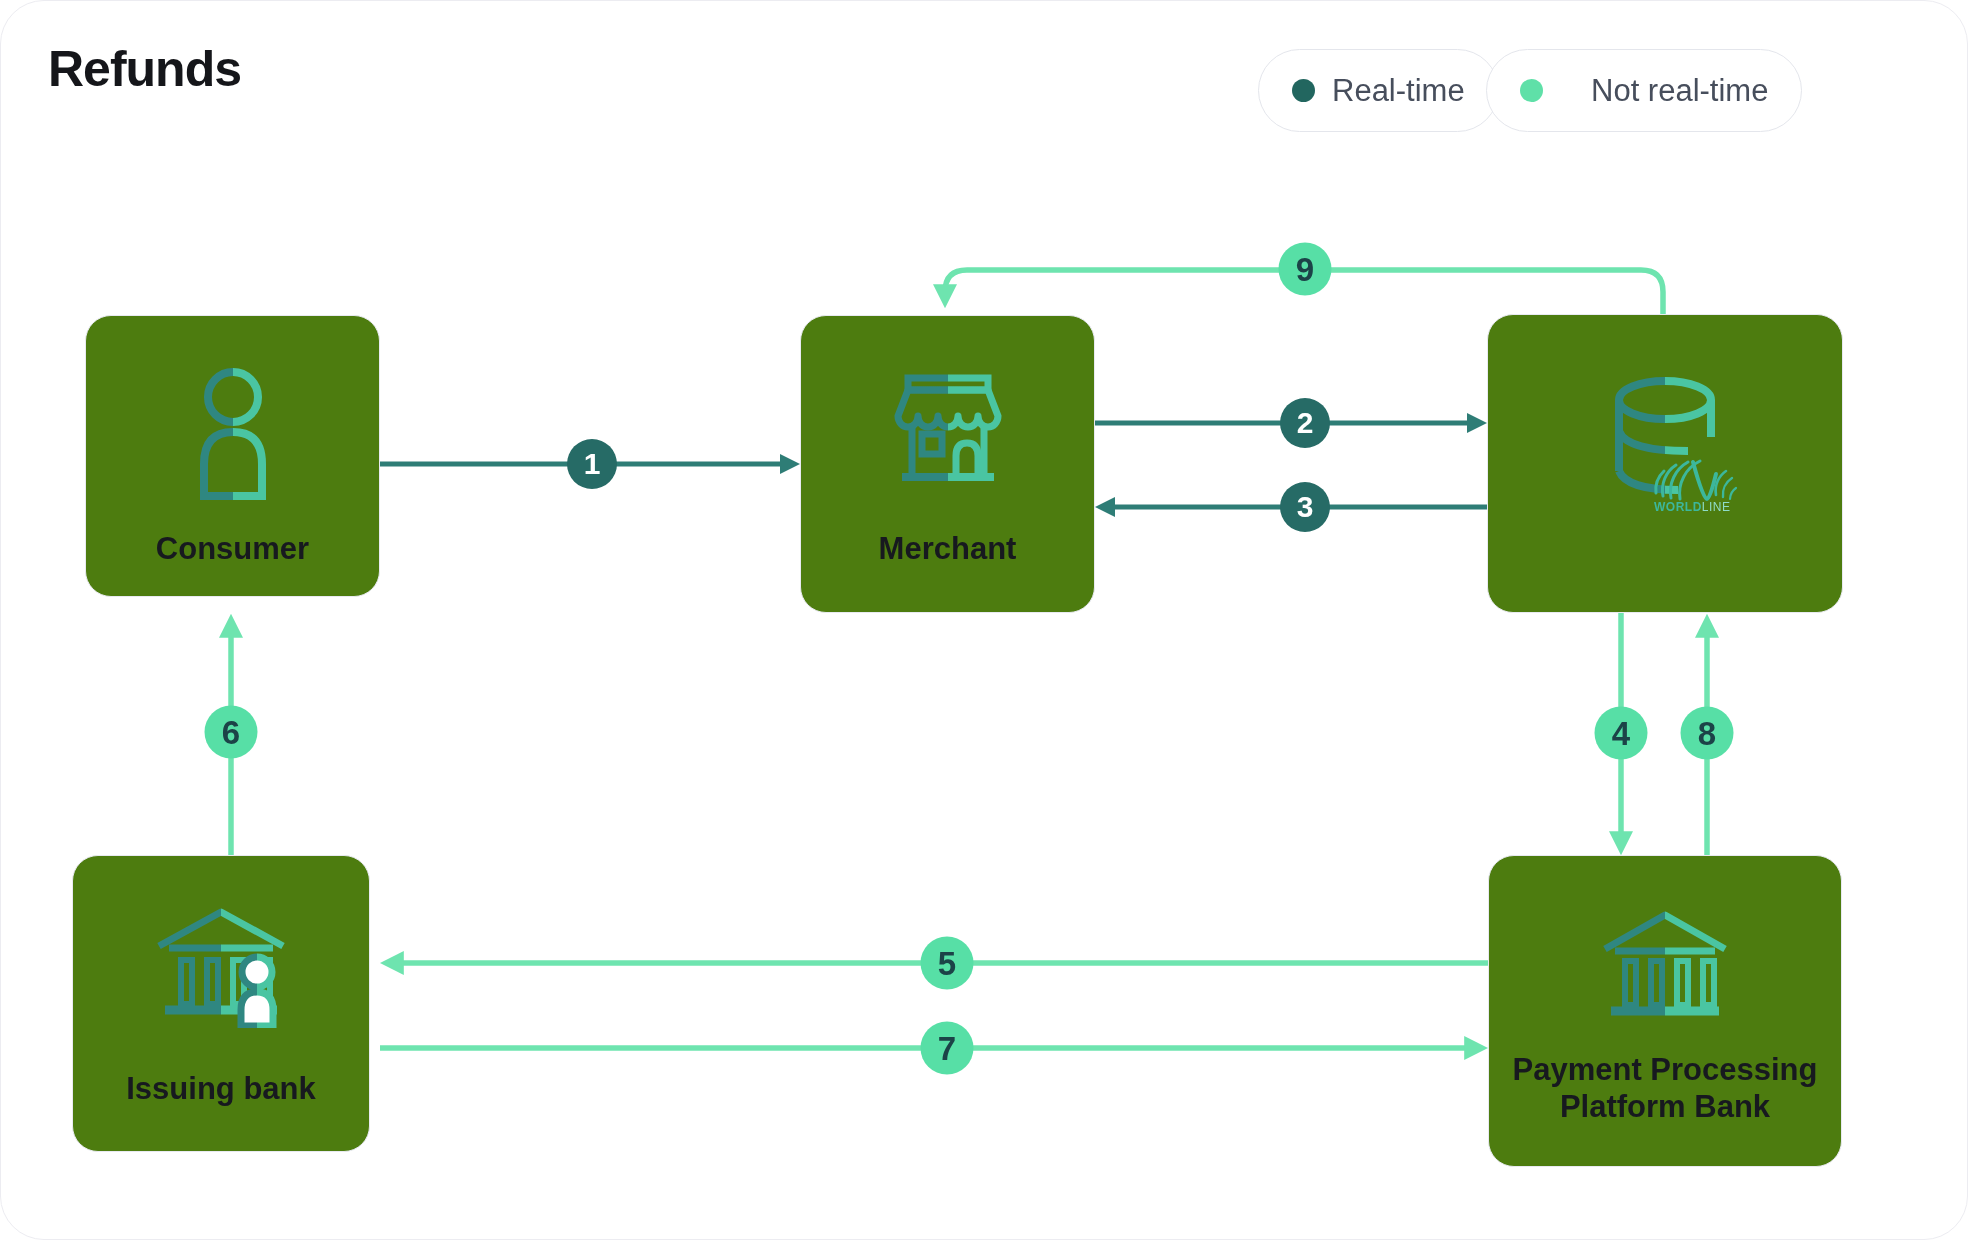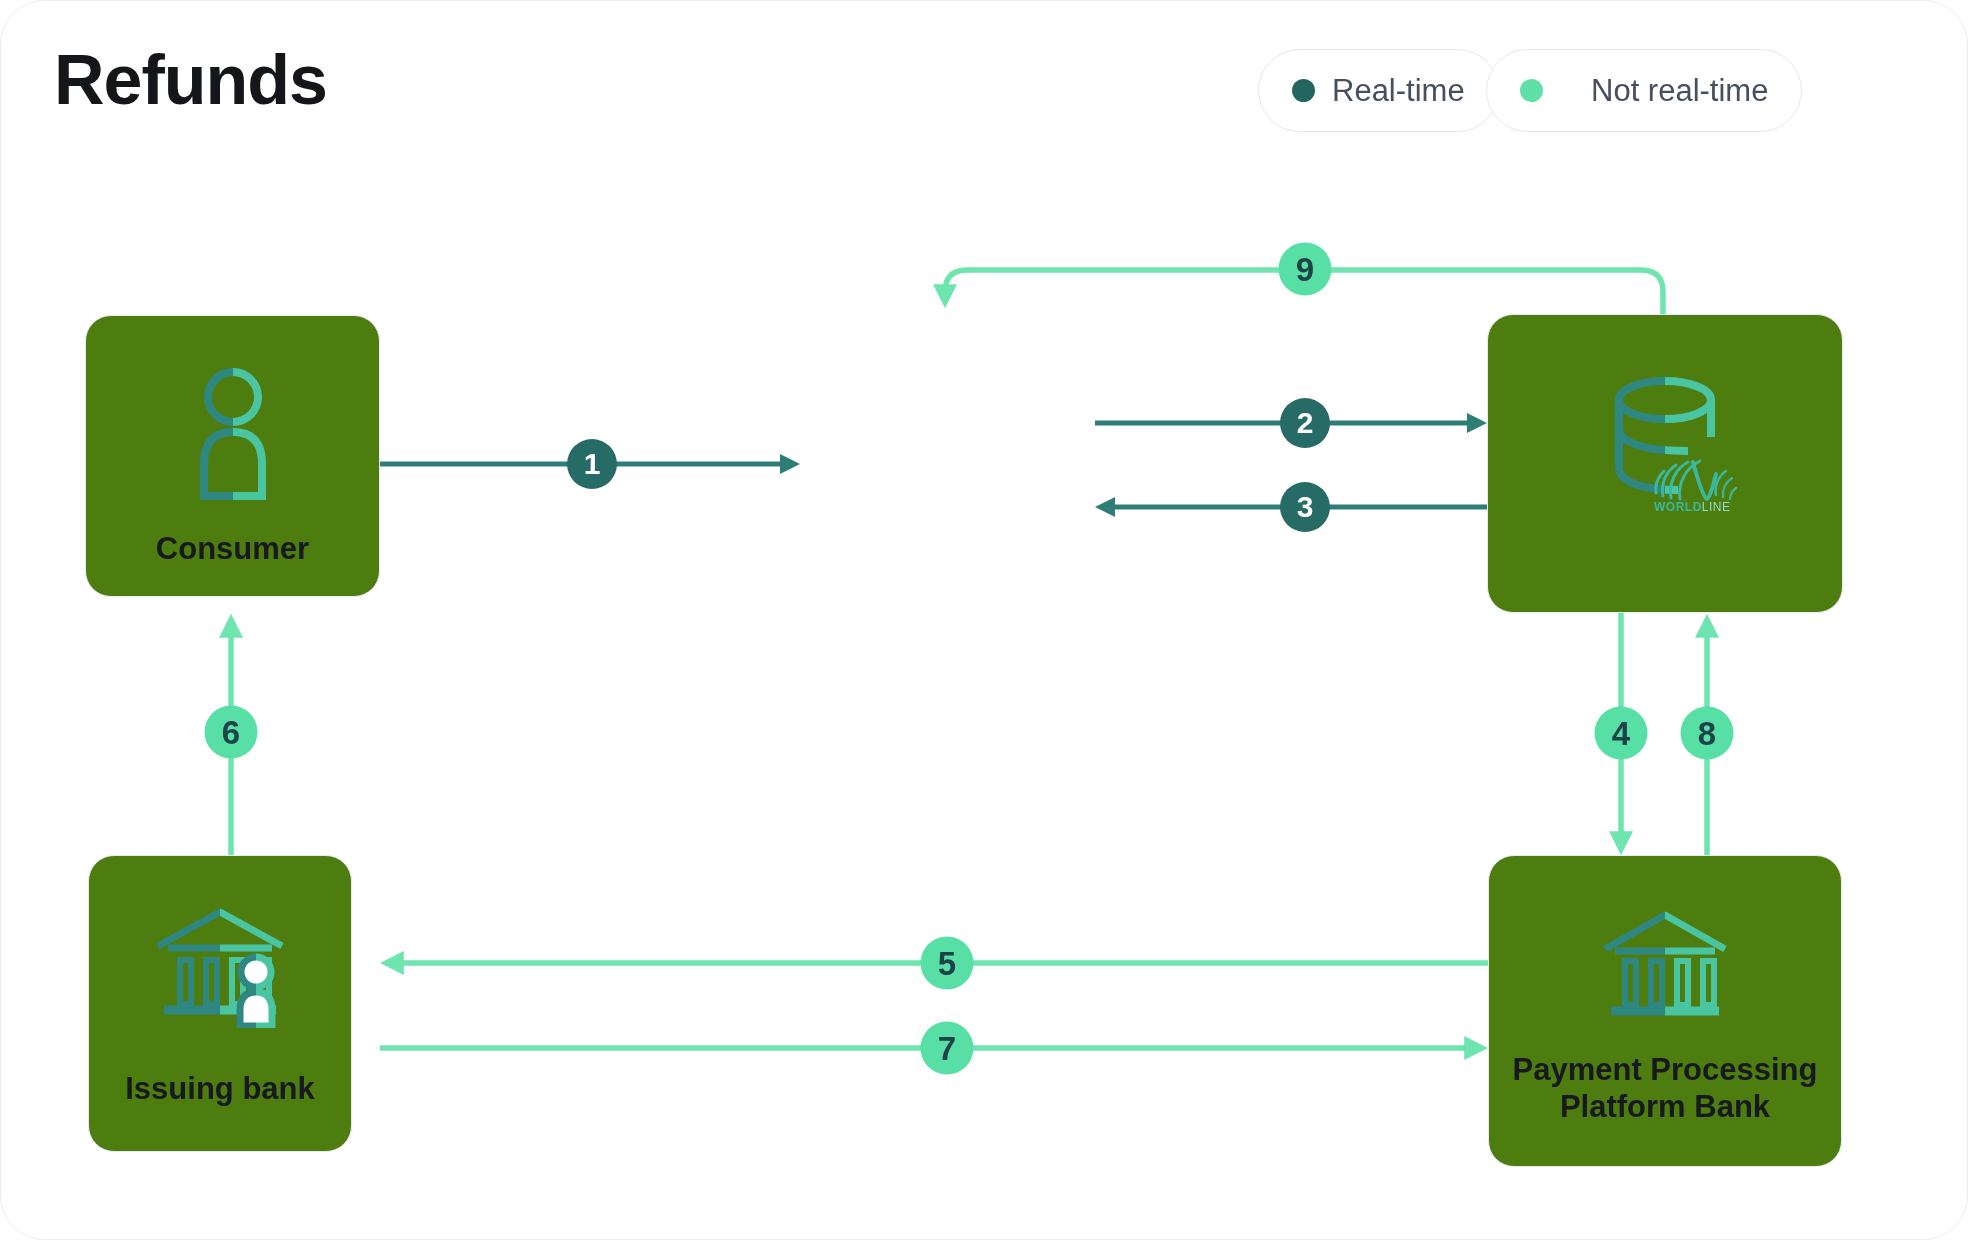--- a/index.html
+++ b/index.html
@@ -1,18 +1,18 @@
 <!DOCTYPE html>
 <html><head>
 <meta charset="utf-8">
 <style>
   html,body{margin:0;padding:0;background:#ffffff;}
   .stage{position:relative;width:1968px;height:1240px;font-family:"Liberation Sans",sans-serif;overflow:hidden;}
   .card{position:absolute;inset:0;background:#ffffff;border:1px solid #ececf1;border-radius:44px;}
-  .page-title{position:absolute;left:54px;top:40px;font-size:70px;font-weight:800;letter-spacing:-1px;color:#15161a;}
+  .page-title{position:absolute;left:48px;top:40px;font-size:50px;font-weight:800;letter-spacing:-1px;color:#15161a;}
   
   .legend-pill{position:absolute;top:49px;height:83px;box-sizing:border-box;display:flex;align-items:center;gap:17px;
     padding:6px 33px;border:1.5px solid #e4e6ec;border-radius:42px;background:#fff;cursor:pointer;}
   .legend-pill .dot{width:23px;height:23px;border-radius:50%;}
   .dot-dark{background:#22665f;}
   .dot-light{background:#5fe0a8;}
   .legend-pill .lab{font-size:31px;color:#474e5c;}
   #legend-rt{left:1258px;}
   #legend-nrt{left:1486px;gap:48px;}
   
@@ -76,20 +76,39 @@
               <stop offset="0.5" stop-color="#4ac5a2"></stop>
           </linearGradient>
         </defs>
         <circle cx="38" cy="31" r="25" fill="none" stroke="url(#gPerson)" stroke-width="8"></circle>
         <path d="M9,130 V98 Q9,66 38,66 Q67,66 67,98 V130 Z" fill="none" stroke="url(#gPerson)" stroke-width="8"></path>
       </svg>
     </div>
     <div class="node-label">Consumer</div>
   </div>
 
+  <div class="node" style="left:800px;top:315px;width:295px;height:298px;">
+    <div class="node-icon" style="top:116px;">
+      <svg width="128" height="116" viewBox="0 0 128 116">
+        <defs>
+          <linearGradient id="gStore" x1="0" y1="0" x2="128" y2="0" gradientUnits="userSpaceOnUse">
+            <stop offset="0.5" stop-color="#2f8781"></stop>
+              <stop offset="0.5" stop-color="#4ac5a2"></stop>
+          </linearGradient>
+        </defs>
+        <path d="M24,4 H104 V16 H24 Z" fill="none" stroke="url(#gStore)" stroke-width="7"></path>
+        <path d="M24,16 L104,16 L114,42 A10,11 0 0 1 94,42 A10,11 0 0 1 74,42 A10,11 0 0 1 54,42 A10,11 0 0 1 34,42 A10,11 0 0 1 14,42 Z" fill="none" stroke="url(#gStore)" stroke-width="7" stroke-linejoin="round"></path>
+        <path d="M28,52 V100 M100,52 V100" fill="none" stroke="url(#gStore)" stroke-width="7"></path>
+        <path d="M18,103 H110" fill="none" stroke="url(#gStore)" stroke-width="8"></path>
+        <rect x="38" y="60" width="20" height="20" fill="none" stroke="url(#gStore)" stroke-width="7"></rect>
+        <path d="M72,101 V82 Q72,69 83,69 Q94,69 94,82 V101" fill="none" stroke="url(#gStore)" stroke-width="7"></path>
+      </svg>
+    </div>
+    <div class="node-label">Merchant</div>
+  </div>
 
   <div class="node" style="left:1487px;top:314px;width:356px;height:299px;">
     <div class="node-icon" style="top:121px;">
       <svg width="126" height="126" viewBox="0 0 126 126" style="overflow:visible">
         <defs>
           <linearGradient id="gDb" x1="0" y1="0" x2="126" y2="0" gradientUnits="userSpaceOnUse">
             <stop offset="0.5" stop-color="#2f8781"></stop>
               <stop offset="0.5" stop-color="#4ac5a2"></stop>
           </linearGradient>
         </defs>
@@ -110,21 +129,21 @@
             <path d="M73,42 A20,20 0 0 1 82,23" stroke-width="2.4"></path>
             <path d="M80,44 A14,14 0 0 1 86,33" stroke-width="2.2"></path>
           </g>
           <path d="M43,7 Q53,44 57,44 Q60,44 66,19" fill="none" stroke="#3cb79c" stroke-width="4" stroke-linecap="round"></path>
           <text x="4" y="56" font-family="Liberation Sans, sans-serif" font-size="12" font-weight="bold" letter-spacing="0.5" fill="#3cb79c"><tspan>WORLD</tspan><tspan fill="#8fdcc8" font-weight="normal">LINE</tspan></text>
         </svg>
       </div>
     </div>
   </div>
 
-  <div class="node" style="left:88px;top:855px;width:264px;height:297px;">
+  <div class="node" style="left:72px;top:855px;width:298px;height:297px;">
     <div class="node-icon" style="top:110px;">
       <svg width="140" height="124" viewBox="0 0 140 124">
         <defs>
           <linearGradient id="gBank1" x1="0" y1="0" x2="140" y2="0" gradientUnits="userSpaceOnUse">
             <stop offset="0.5" stop-color="#2f8781"></stop>
               <stop offset="0.5" stop-color="#4ac5a2"></stop>
           </linearGradient>
           <linearGradient id="gBankP" x1="91" y1="0" x2="121" y2="0" gradientUnits="userSpaceOnUse">
             <stop offset="0.5" stop-color="#2f8781"></stop>
               <stop offset="0.5" stop-color="#4ac5a2"></stop>

